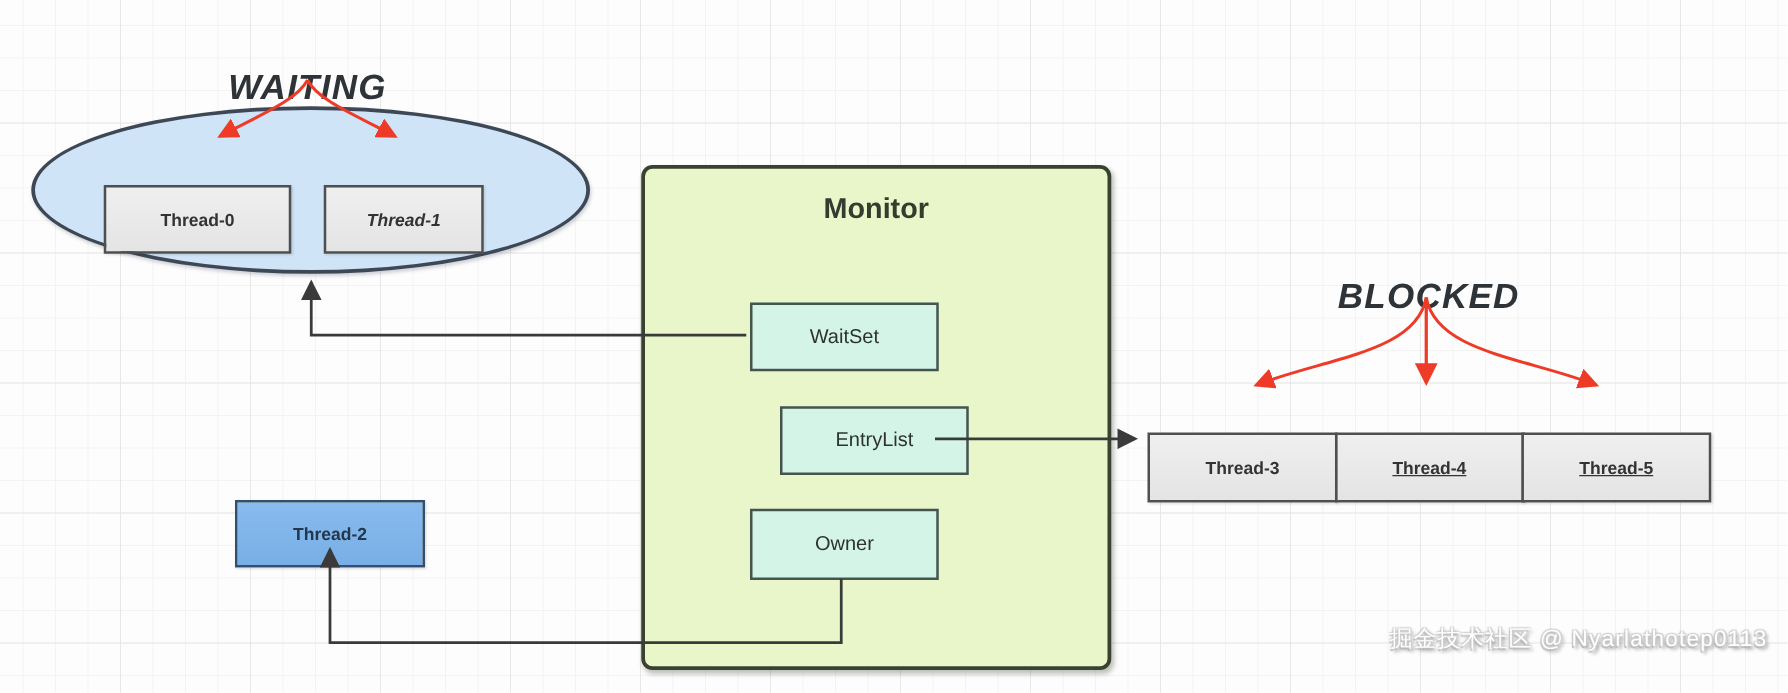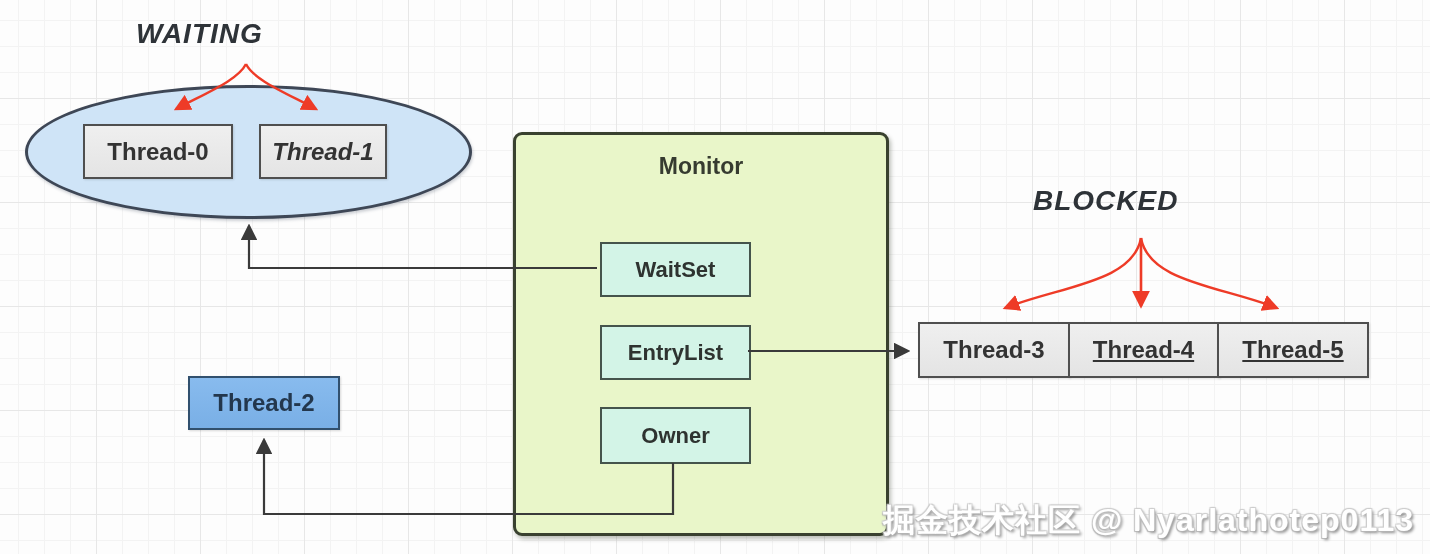--- a/index.html
+++ b/index.html
@@ -22,21 +22,23 @@
   }
 
   
   .state-label {
     position: absolute;
     font-weight: 700;
     font-style: italic;
     font-size: 28px;
     letter-spacing: 1px;
     color: #2e3338;
+    text-align: center;
     width: 220px;
+    margin-top: 36px;
   }
   .state-label.waiting { left: 136px; top: 18px; }
   .state-label.blocked { left: 1033px; top: 185px; }
 
   
   .waiting-ellipse {
     position: absolute;
     left: 25px; top: 85px;
     width: 447px; height: 134px;
     background: #cfe4f7;
@@ -45,22 +47,23 @@
     box-shadow: 1px 2px 3px rgba(60,70,90,0.25);
   }
 
   
   .node {
     position: absolute;
     display: flex;
     align-items: center;
     justify-content: center;
     font-weight: 700;
-    font-size: 24px;
+    font-size: 14px;
     color: #333333;
+    margin-top: 24px;
   }
 
   .gray-box {
     background: linear-gradient(#efefef, #e4e4e4);
     border: 2.5px solid #4f4f4f;
     box-shadow: 1px 1px 2px rgba(0,0,0,0.12);
   }
 
   .thread-0 { left: 83px;  top: 124px; width: 150px; height: 55px; }
   .thread-1 { left: 259px; top: 124px; width: 128px; height: 55px; font-style: italic; }
@@ -107,42 +110,42 @@
   }
   .slot {
     position: absolute;
     left: 84px;
     width: 151px; height: 55px;
     display: flex;
     align-items: center;
     justify-content: center;
     background: #d3f4e7;
     border: 2px solid #45544c;
-    font-weight: 700;
-    font-size: 22px;
+    font-weight: 400;
+    font-size: 16px;
     color: #2e3330;
   }
   .slot.waitset   { top: 107px; }
-  .slot.entrylist { top: 190px; }
+  .slot.entrylist { top: 190px; margin-left: 24px; }
   .slot.owner     { top: 272px; height: 57px; }
 
   
   .overlay {
     position: absolute;
     left: 0; top: 0;
     width: 1430px; height: 554px;
     pointer-events: none;
   }
 
   
   .watermark {
     position: absolute;
     right: 16px; top: 499px;
-    font-size: 32px;
-    font-weight: 700;
+    font-size: 18px;
+    font-weight: 400;
     color: #ffffff;
     letter-spacing: 1px;
     text-shadow:
       -1px -1px 1px #cdcdcd,
        1px -1px 1px #cdcdcd,
       -1px  1px 1px #b5b5b5,
        2px  2px 3px #8f8f8f;
     white-space: nowrap;
   }
 </style>

